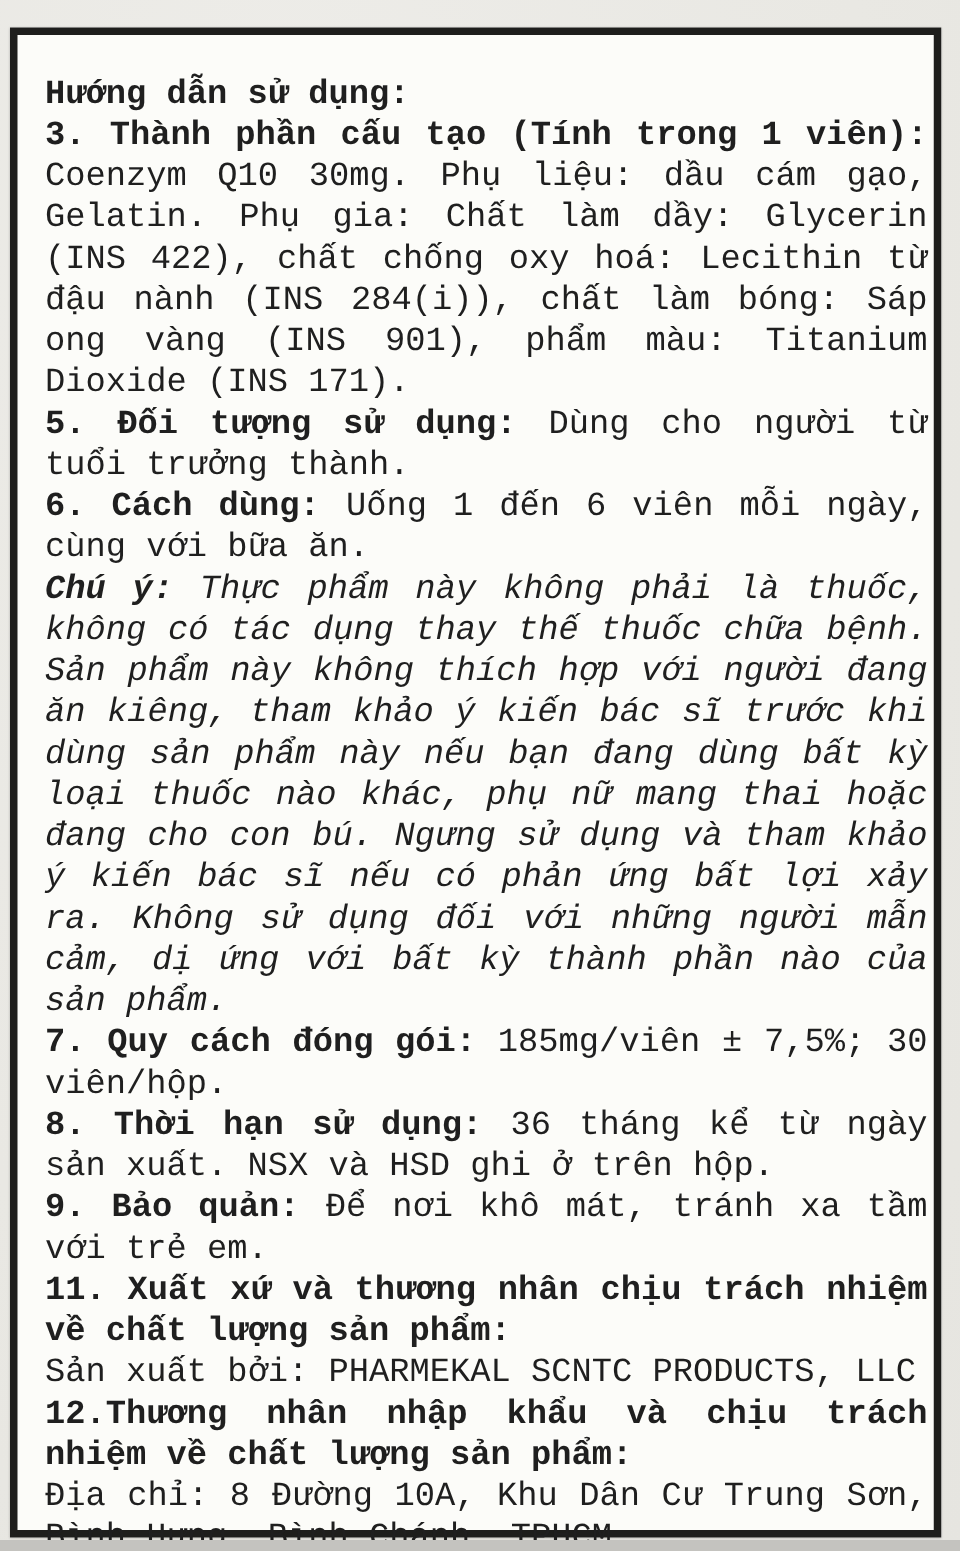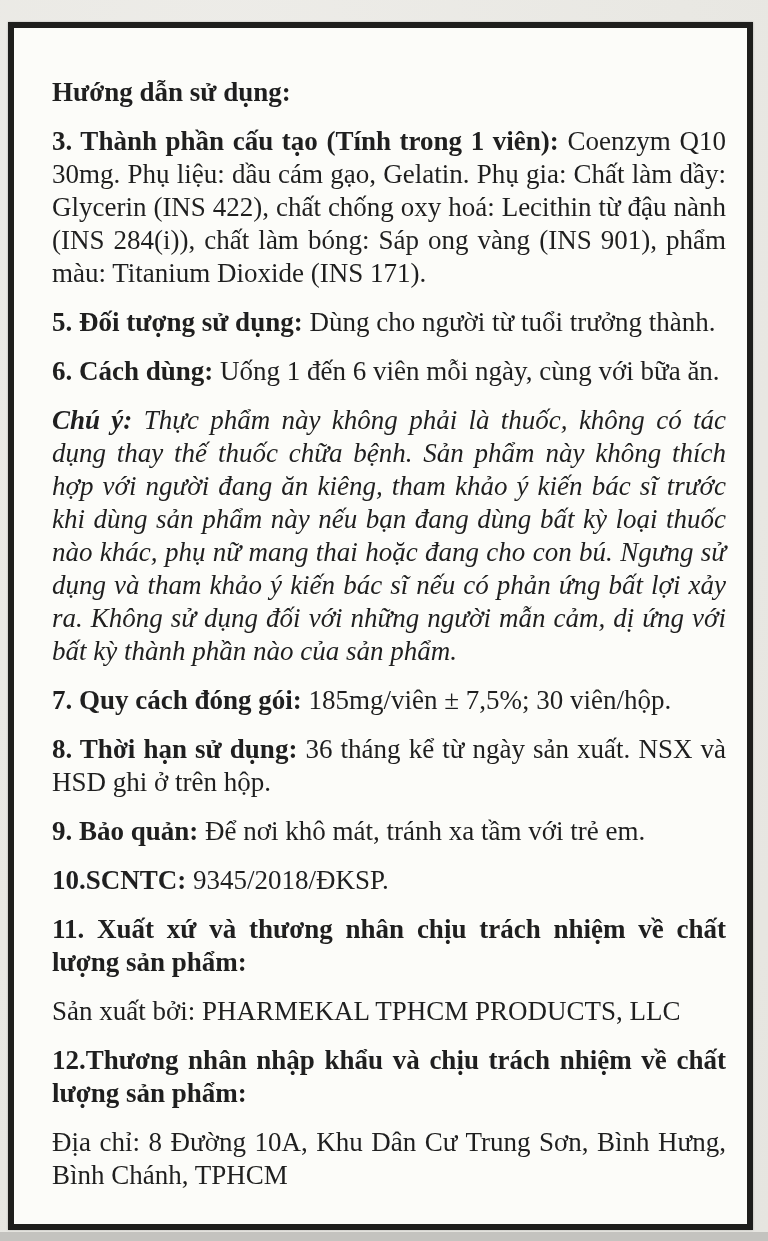--- a/index.html
+++ b/index.html
@@ -50,41 +50,41 @@
     color: #1f1f1f;
     text-align: justify;
     letter-spacing: 0px;
   }
   .label-title {
     font-weight: 700;
     margin: 0;
     text-align: left;
   }
   .label-content p {
-    margin: 16px;
+    margin: 0;
+    font-family: Liberation Mono, monospace;
   }
   .seg-b { font-weight: 700; }
   .seg-i { font-style: italic; }
 </style>
 </head>
 <body>
 
 <div class="scan-page">
   <div class="label-frame">
     <div class="label-content">
       <p class="label-title">Hướng dẫn sử dụng:</p>
 
         <p><span class="seg-b">3. Thành phần cấu tạo (Tính trong 1 viên):</span><span> Coenzym Q10 30mg. Phụ liệu: dầu cám gạo, Gelatin. Phụ gia: Chất làm dầy: Glycerin (INS 422), chất chống oxy hoá: Lecithin từ đậu nành (INS 284(i)), chất làm bóng: Sáp ong vàng (INS 901), phẩm màu: Titanium Dioxide (INS 171).</span></p>
         <p><span class="seg-b">5. Đối tượng sử dụng:</span><span> Dùng cho người từ tuổi trưởng thành.</span></p>
         <p><span class="seg-b">6. Cách dùng:</span><span> Uống 1 đến 6 viên mỗi ngày, cùng với bữa ăn.</span></p>
         <p><span class="seg-b seg-i">Chú ý:</span><span class="seg-i"> Thực phẩm này không phải là thuốc, không có tác dụng thay thế thuốc chữa bệnh. Sản phẩm này không thích hợp với người đang ăn kiêng, tham khảo ý kiến bác sĩ trước khi dùng sản phẩm này nếu bạn đang dùng bất kỳ loại thuốc nào khác, phụ nữ mang thai hoặc đang cho con bú. Ngưng sử dụng và tham khảo ý kiến bác sĩ nếu có phản ứng bất lợi xảy ra. Không sử dụng đối với những người mẫn cảm, dị ứng với bất kỳ thành phần nào của sản phẩm.</span></p>
         <p><span class="seg-b">7. Quy cách đóng gói:</span><span> 185mg/viên ± 7,5%; 30 viên/hộp.</span></p>
         <p><span class="seg-b">8. Thời hạn sử dụng:</span><span> 36 tháng kể từ ngày sản xuất. NSX và HSD ghi ở trên hộp.</span></p>
         <p><span class="seg-b">9. Bảo quản:</span><span> Để nơi khô mát, tránh xa tầm với trẻ em.</span></p>
-        <p><span class="seg-b">10.SCNTC:</span><span> 9345/2018/ĐKSP.</span></p>
         <p><span class="seg-b">11. Xuất xứ và thương nhân chịu trách nhiệm về chất lượng sản phẩm:</span></p>
-        <p><span>Sản xuất bởi: PHARMEKAL TPHCM PRODUCTS, LLC</span></p>
+        <p><span>Sản xuất bởi: PHARMEKAL SCNTC PRODUCTS, LLC</span></p>
         <p><span class="seg-b">12.Thương nhân nhập khẩu và chịu trách nhiệm về chất lượng sản phẩm:</span></p>
         <p><span>Địa chỉ: 8 Đường 10A, Khu Dân Cư Trung Sơn, Bình Hưng, Bình Chánh, TPHCM</span></p>
       </div>
   </div>
   <div class="scan-edge-bottom"></div>
 </div>
 
 </body></html>

